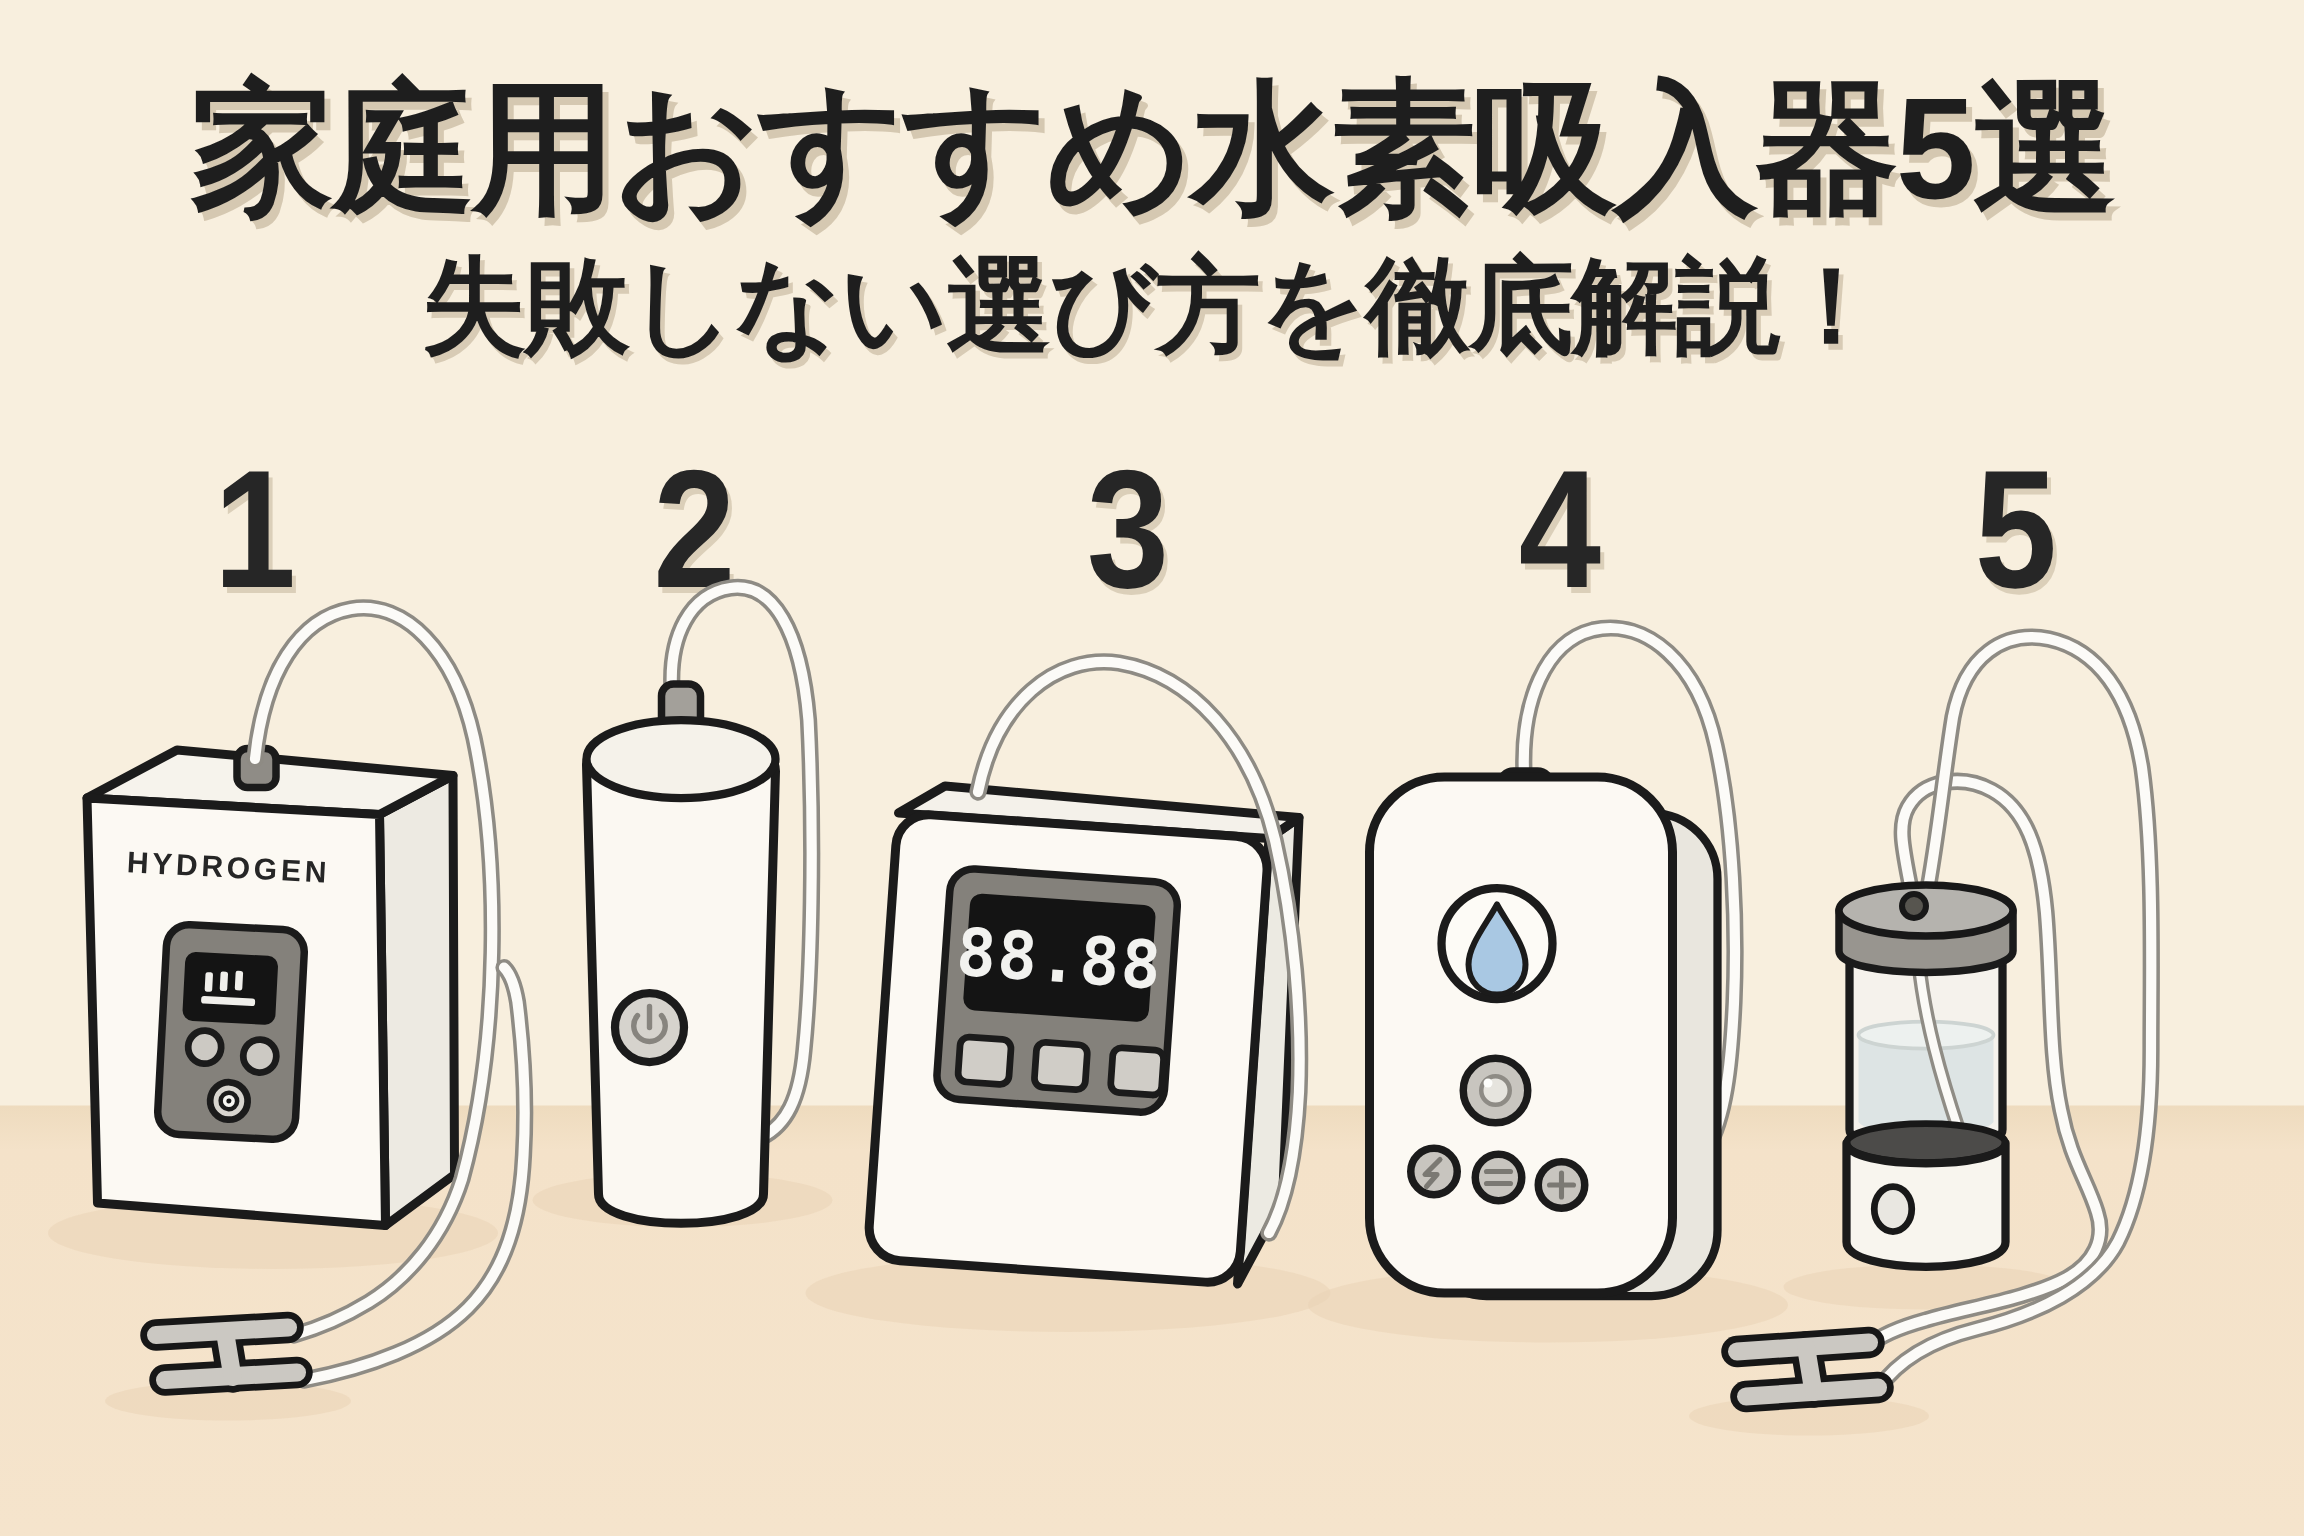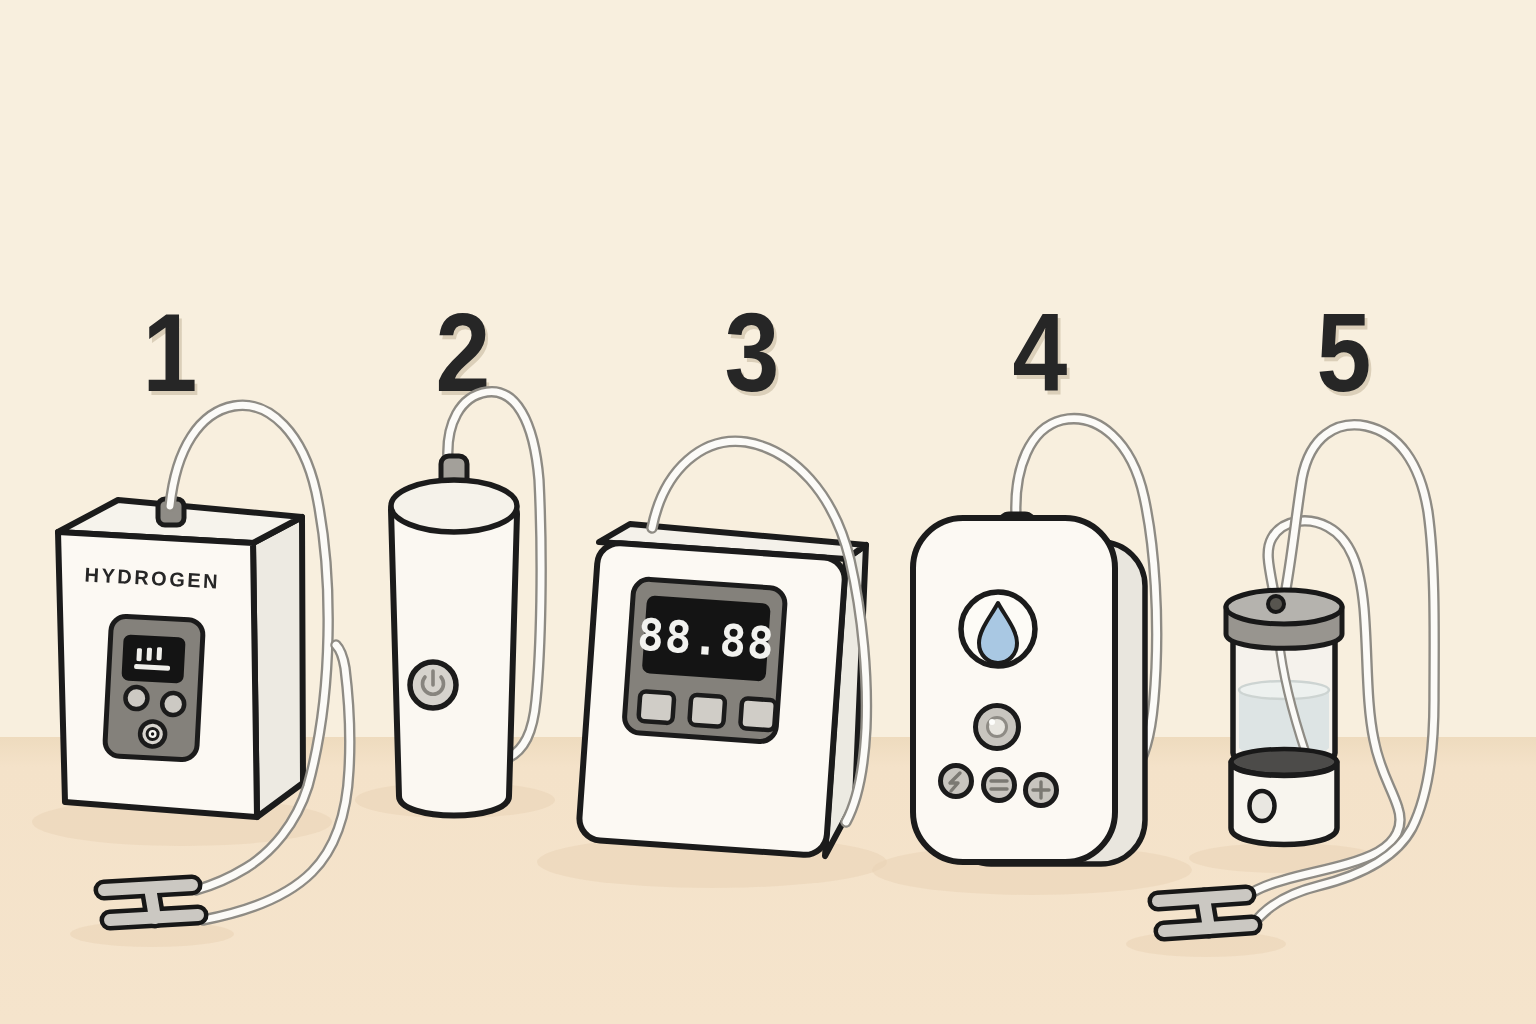--- a/index.html
+++ b/index.html
@@ -44,20 +44,22 @@
   .outline{stroke:#1b1b1b;stroke-linejoin:round;}
   .shadow{fill:#ead4b6;opacity:.55;}
 </style>
 </head>
 <body>
 
 <div class="canvas">
   <div class="floor"></div>
 
   <div class="text-layer">
+    <div class="title">家庭用おすすめ水素吸入器5選</div>
+    <div class="subtitle">失敗しない選び方を徹底解説！</div>
     <div class="num n1">1</div>
     <div class="num n2">2</div>
     <div class="num n3">3</div>
     <div class="num n4">4</div>
     <div class="num n5">5</div>
   </div>
 
   <svg class="art" width="1536" height="1024" viewBox="0 0 1536 1024" xmlns="http://www.w3.org/2000/svg">
 
     <g>

